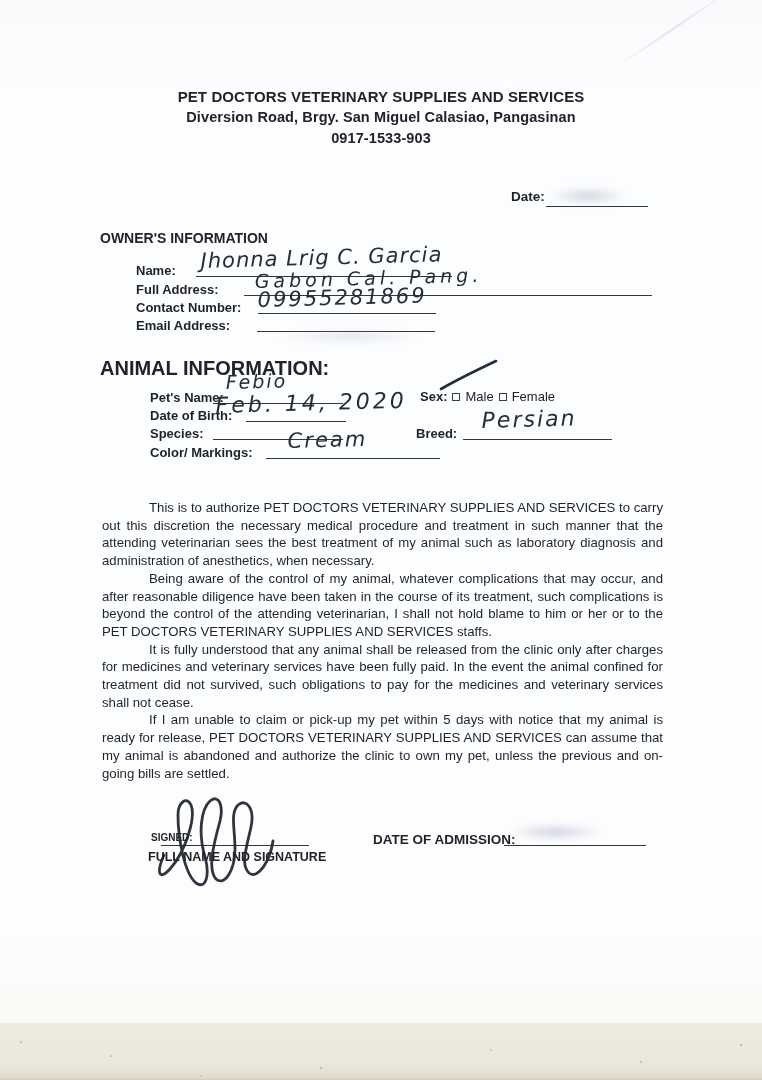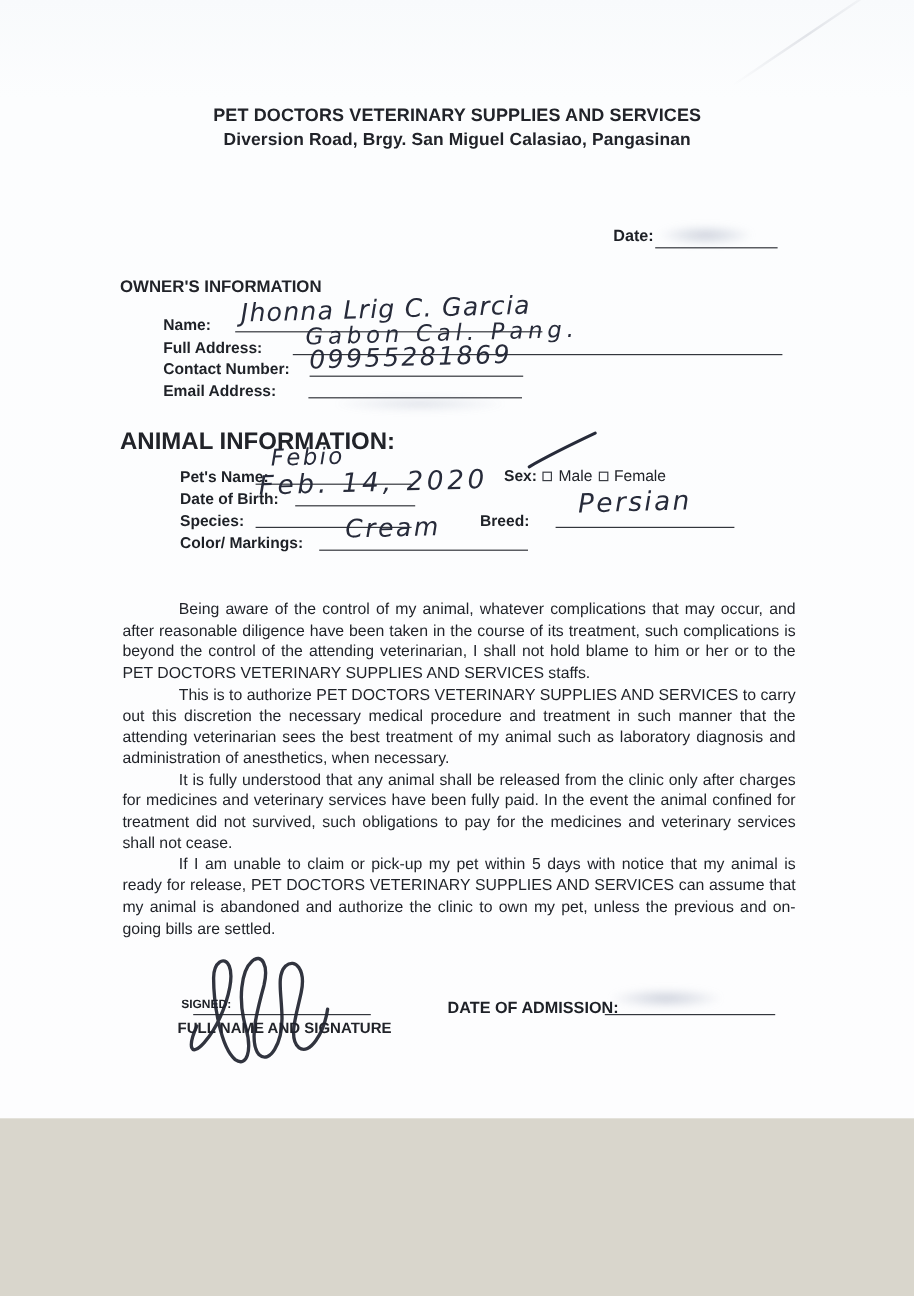--- a/index.html
+++ b/index.html
@@ -1,18 +1,18 @@
 <!DOCTYPE html>
 <html><head>
 <meta charset="utf-8">
 <style>
   * { margin:0; padding:0; box-sizing:border-box; }
   html,body { background:#d9d6cc; }
   .scan {
-    position:relative; width:762px; height:932px; margin:0 auto;
+    position:relative; width:762px; height:1080px; margin:0 auto;
     overflow:hidden; font-family:"Liberation Sans", sans-serif;
     color:#212329; background:#ebe7dc;
   }
   .page {
     position:absolute; left:0; top:0; width:762px; height:1023px;
     background:linear-gradient(180deg,#f8fafc 0%, #fcfdfe 8%, #fdfdfe 92%, #faf9f6 100%);
     box-shadow:0 1px 2px rgba(120,115,100,.35);
   }
   .bed {
     position:absolute; left:0; top:1023px; width:762px; height:57px;
@@ -50,20 +50,21 @@
 
 <div class="scan">
   <div class="page"></div>
   <div class="bed">
     <div class="speck" style="left:20px; top:18px;"></div>
   </div>
   <div class="crease"></div>
 
   <div class="abs hdr" style="top:88px; font-size:15px;">PET DOCTORS VETERINARY SUPPLIES AND SERVICES</div>
   <div class="abs hdr" style="top:109px; font-size:14.5px;">Diversion Road, Brgy. San Miguel Calasiao, Pangasinan</div>
+  <div class="abs hdr" style="top:130px; font-size:14.5px;">0917-1533-903</div>
 
   <div class="abs lbl" style="left:511px; top:189px; font-size:13.5px;">Date:</div>
   <div class="rule" style="left:546px; top:192px; width:102px; height:15px;"></div>
   <div class="ghost" style="left:550px; top:188px; width:76px; height:16px;"></div>
 
   <div class="abs b" style="left:100px; top:230px; font-size:14px;">OWNER'S INFORMATION</div>
 
   <div class="abs lbl" style="left:136px; top:263px;">Name:</div>
   <div class="rule" style="left:196px; top:262px; width:256px; height:15px;"></div>
   <div class="hw" style="left:201px; top:249px; font-size:21px;">Jhonna Lrig C. Garcia</div>
@@ -97,31 +98,31 @@
     <path d="M3 31 Q 22 20 58 3" stroke="#272b3a" stroke-width="2.6" fill="none" stroke-linecap="round"></path>
   </svg>
 
   <div class="abs lbl" style="left:150px; top:408px;">Date of Birth:</div>
   <div class="rule" style="left:246px; top:407px; width:100px; height:15px;"></div>
   <div class="hw" style="left:216px; top:393px; font-size:22px; letter-spacing:3px;">Feb. 14, 2020</div>
 
   <div class="abs lbl" style="left:150px; top:426px;">Species:</div>
   <div class="rule" style="left:213px; top:425px; width:130px; height:15px;"></div>
 
-  <div class="abs lbl" style="left:400px; top:426px;">Breed:</div>
+  <div class="abs lbl" style="left:416px; top:426px;">Breed:</div>
   <div class="rule" style="left:463px; top:425px; width:149px; height:15px;"></div>
   <div class="hw" style="left:482px; top:408px; font-size:22px; letter-spacing:2px;">Persian</div>
 
   <div class="abs lbl" style="left:150px; top:445px;">Color/ Markings:</div>
   <div class="rule" style="left:266px; top:444px; width:174px; height:15px;"></div>
   <div class="hw" style="left:288px; top:429px; font-size:21px; letter-spacing:2px;">Cream</div>
 
   <div class="bodytext">
+    <p>This is to authorize PET DOCTORS VETERINARY SUPPLIES AND SERVICES to carry out this discretion the necessary medical procedure and treatment in such manner that the attending veterinarian sees the best treatment of my animal such as laboratory diagnosis and administration of anesthetics, when necessary.</p>
     <p>Being aware of the control of my animal, whatever complications that may occur, and after reasonable diligence have been taken in the course of its treatment, such complications is beyond the control of the attending veterinarian, I shall not hold blame to him or her or to the PET DOCTORS VETERINARY SUPPLIES AND SERVICES staffs.</p>
-    <p>This is to authorize PET DOCTORS VETERINARY SUPPLIES AND SERVICES to carry out this discretion the necessary medical procedure and treatment in such manner that the attending veterinarian sees the best treatment of my animal such as laboratory diagnosis and administration of anesthetics, when necessary.</p>
     <p>It is fully understood that any animal shall be released from the clinic only after charges for medicines and veterinary services have been fully paid. In the event the animal confined for treatment did not survived, such obligations to pay for the medicines and veterinary services shall not cease.</p>
     <p>If I am unable to claim or pick-up my pet within 5 days with notice that my animal is ready for release, PET DOCTORS VETERINARY SUPPLIES AND SERVICES can assume that my animal is abandoned and authorize the clinic to own my pet, unless the previous and on-going bills are settled.</p>
   </div>
 
   <div class="abs lbl" style="left:103px; top:832px; font-size:10px;margin-left:48px;">SIGNED:</div>
   <div class="rule" style="left:161px; top:831px; width:148px; height:15px;"></div>
   <div class="abs b" style="left:148px; top:850px; font-size:12.5px;">FULL NAME AND SIGNATURE</div>
 
   <svg class="sig" width="140" height="96" viewBox="0 0 140 96">
     <path d="M16 62 C 8 80 11 88 22 76 C 38 58 48 24 43 12 C 39 3 30 9 30 22 C 30 44 36 80 48 90 C 58 97 62 82 57 64 C 50 40 53 16 62 8 C 70 1 76 11 72 28 C 66 50 59 76 68 86 C 77 94 87 76 87 56 C 87 36 82 20 90 12 C 98 5 107 15 103 34 C 99 53 92 72 101 80 C 110 87 122 68 125 48" stroke="#20232f" stroke-width="2.8" fill="none" stroke-linecap="round" opacity=".92"></path>

